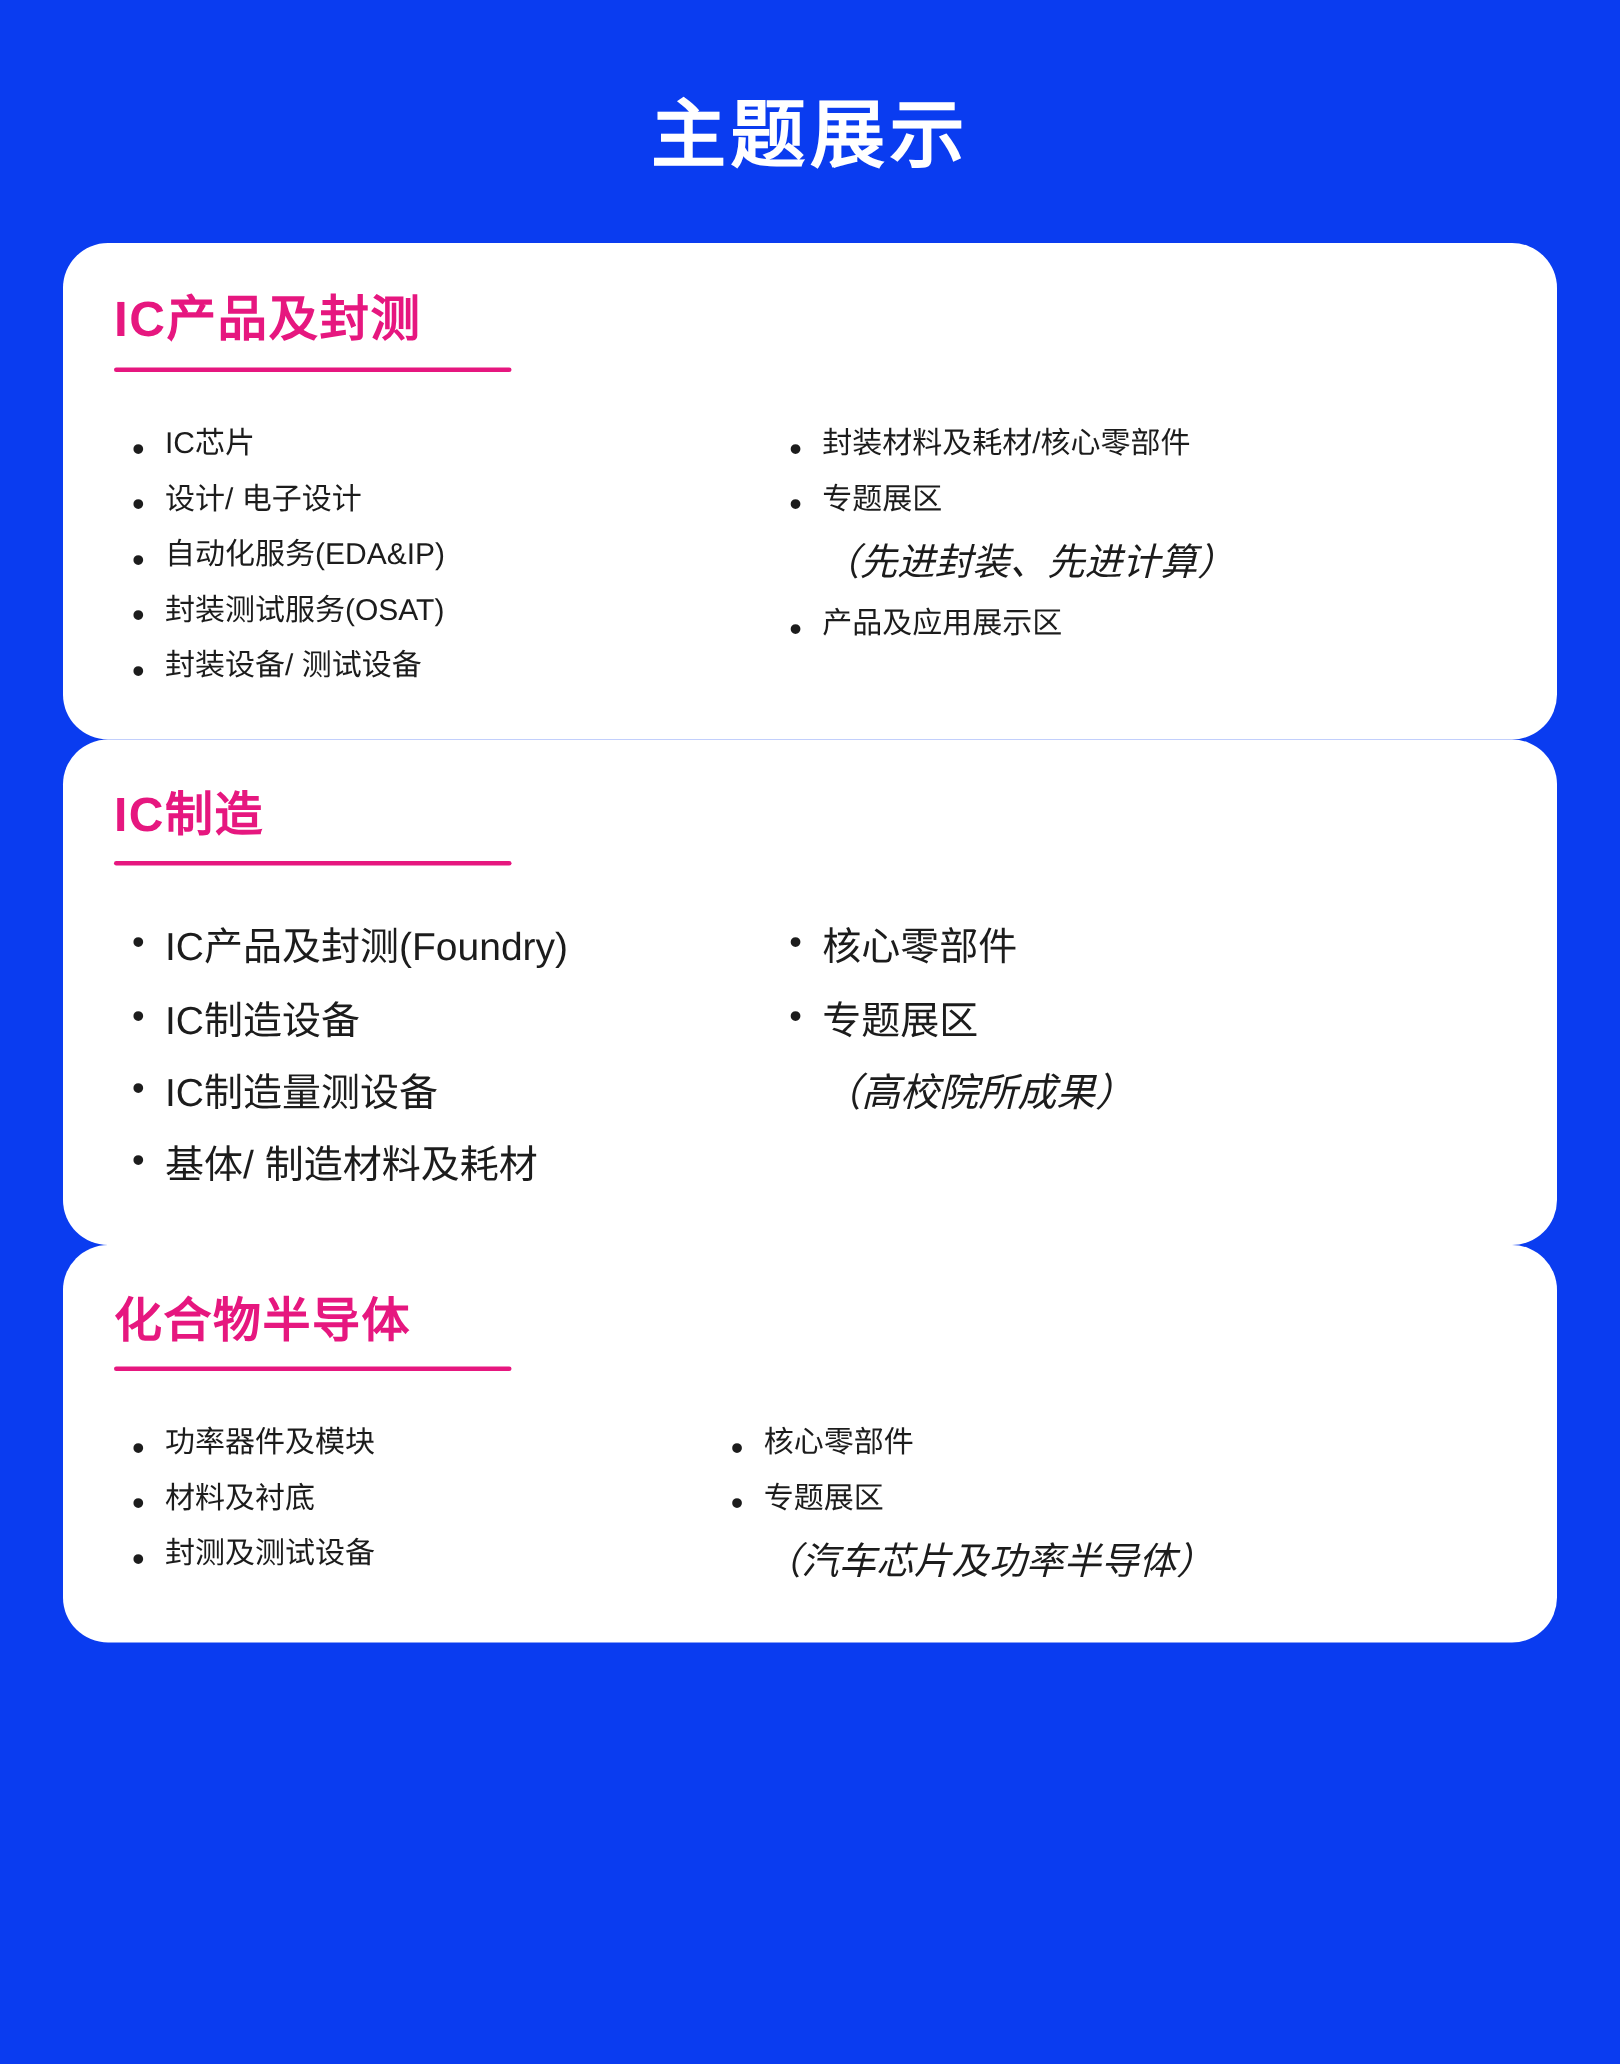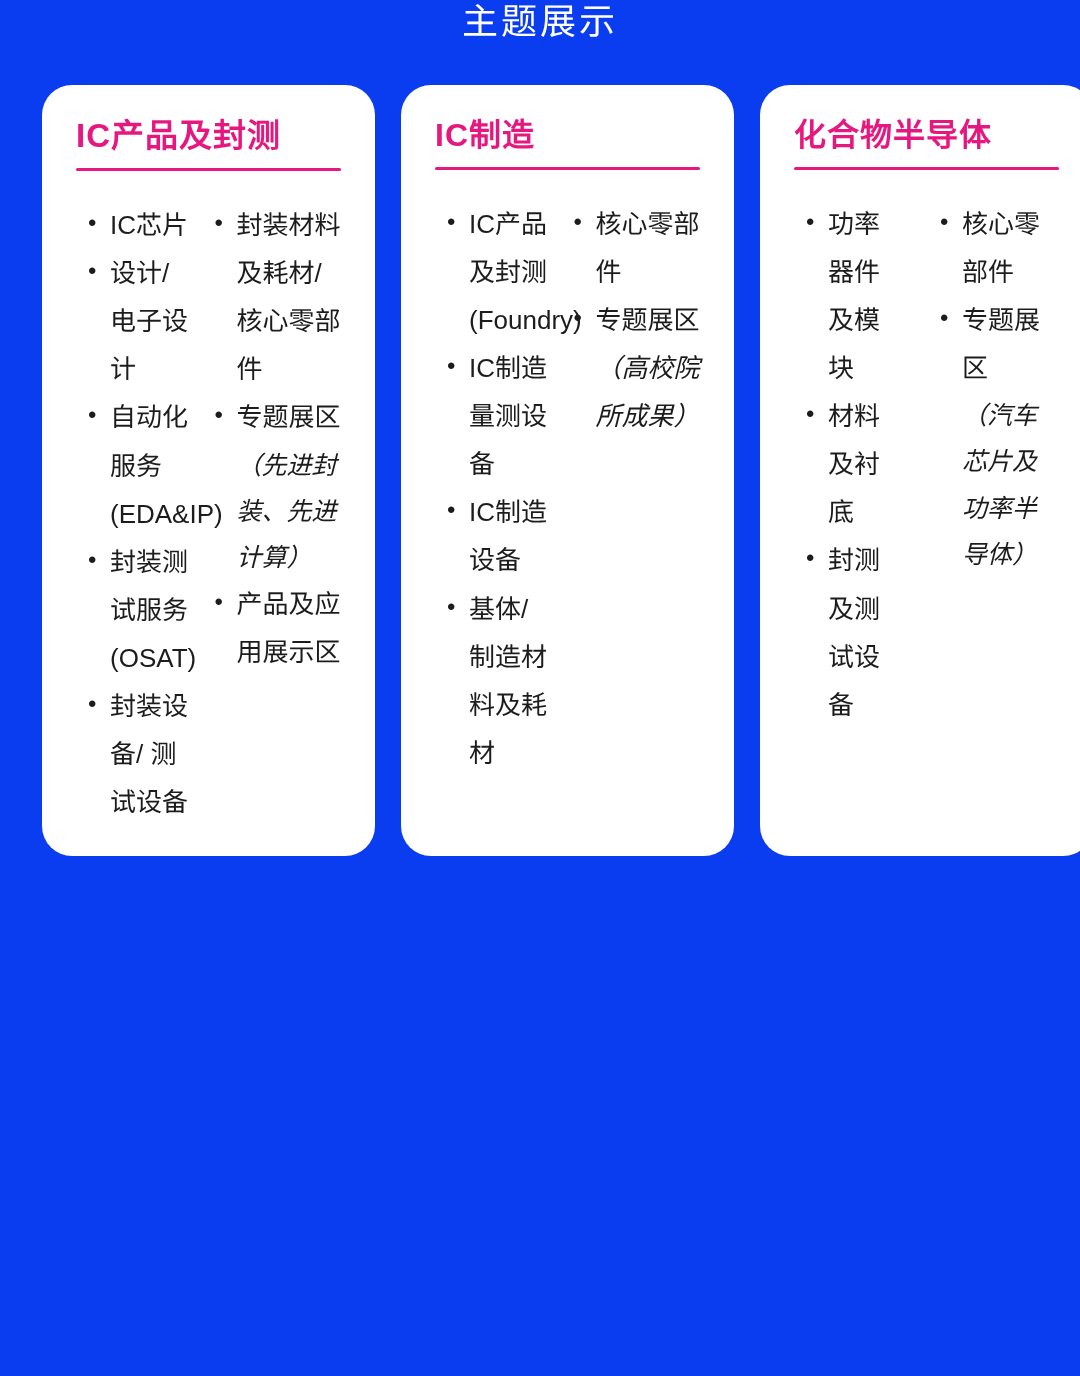--- a/index.html
+++ b/index.html
@@ -17,32 +17,32 @@
   .page {
     width: 1080px;
     height: 1376px;
     box-sizing: border-box;
     padding: 0 42px;
     position: relative;
   }
   .page-title {
     text-align: center;
     color: #ffffff;
-    font-size: 36px;
-    font-weight: normal;
+    font-size: 50px;
+    font-weight: bold;
     letter-spacing: 3px;
+    padding-top: 60px;
     padding-bottom: 0;
     margin: 0;
     line-height: 1.2;
   }
   .cards {
     margin-top: 42px;
     display: flex;
-    flex-direction: row;
-    gap: 26px;
+    flex-direction: column;
   }
   .card {
     background: #ffffff;
     border-radius: 30px;
     box-sizing: border-box;
     padding: 30px 34px 30px 34px;
   }
   .card-header {
     display: inline-block;
     padding-bottom: 8px;
@@ -76,21 +76,21 @@
     box-sizing: border-box;
     padding-left: 12px;
   }
   ul.items {
     list-style: none;
     margin: 0;
     padding: 0;
   }
   ul.items li {
     color: #1c1c1c;
-    font-size: 26px;
+    font-size: 20px;
     line-height: 1.85;
     position: relative;
     padding-left: 24px;
   }
   ul.items li.bulleted::before {
     content: "•";
     position: absolute;
     left: 2px;
     top: 0;
     font-size: 24px;
@@ -145,22 +145,22 @@
 
     <section class="card card-ic-manufacture">
       <div class="card-header">
         <div class="card-title">IC制造</div>
         <div class="title-rule"></div>
       </div>
       <div class="columns">
         <div class="col-left">
           <ul class="items">
             <li class="bulleted">IC产品及封测(Foundry)</li>
+            <li class="bulleted">IC制造设备</li>
             <li class="bulleted">IC制造量测设备</li>
-            <li class="bulleted">IC制造设备</li>
             <li class="bulleted">基体/ 制造材料及耗材</li>
           </ul>
         </div>
         <div class="col-right">
           <ul class="items">
             <li class="bulleted">核心零部件</li>
             <li class="bulleted">专题展区</li>
             <li class="sub">（高校院所成果）</li>
           </ul>
         </div>

